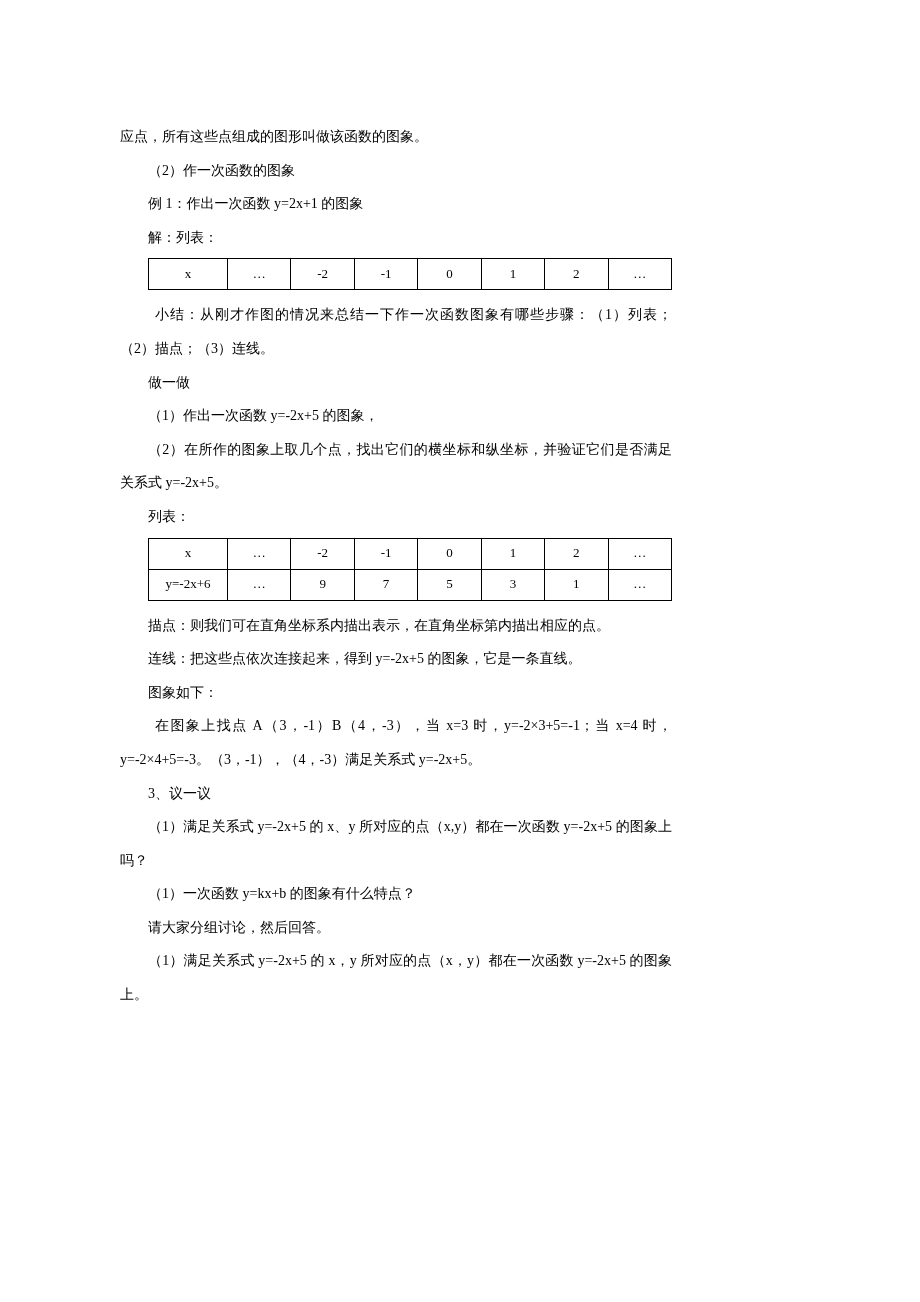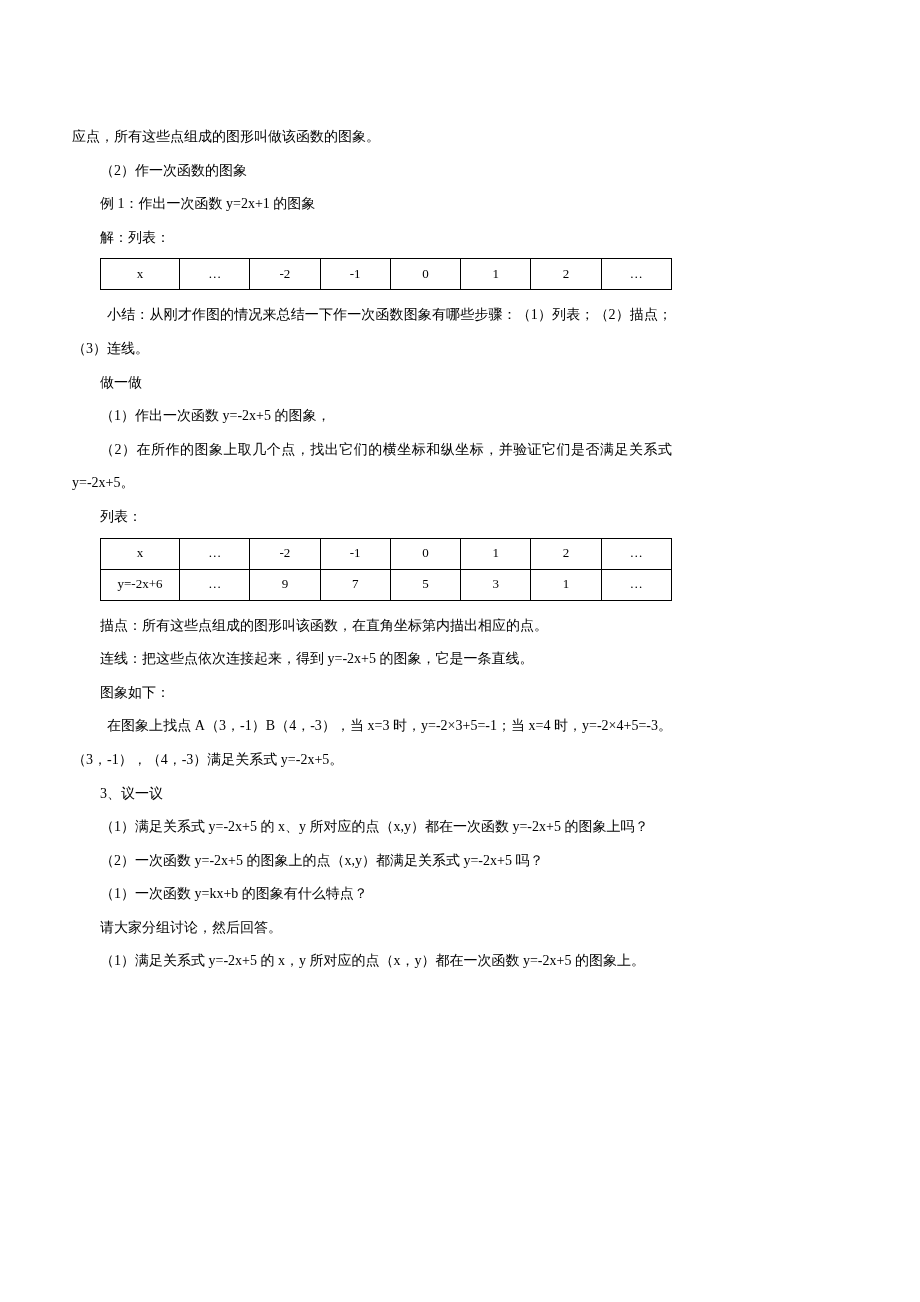--- a/index.html
+++ b/index.html
@@ -7,21 +7,21 @@
     padding: 0;
     background: #ffffff;
     font-family: "SimSun", "宋体", serif;
     font-size: 14px;
     color: #000000;
     line-height: 2.4;
   }
   .page {
     width: 792px;
     min-height: 1302px;
-    padding: 120px 120px 120px 72px;
+    padding: 120px 120px 120px 120px;
     box-sizing: border-box;
   }
   p {
     margin: 0;
     text-align: justify;
   }
   .indent {
     text-indent: 2em;
   }
   .sub {
@@ -103,24 +103,23 @@
       <td>7</td>
       <td>5</td>
       <td>3</td>
       <td>1</td>
       <td>…</td>
     </tr>
   </tbody>
       </table>
   </div>
 
-  <p class="sub">描点：所有这些点组成的图形叫该函数，在直角坐标第内描出相应的点。</p>
+  <p class="sub">描点：则我们可在直角坐标系内描出表示，在直角坐标第内描出相应的点。</p>
   <p class="sub">连线：把这些点依次连接起来，得到 y=-2x+5 的图象，它是一条直线。</p>
   <p class="sub">图象如下：</p>
   <p style="text-indent:2.5em;">在图象上找点 A（3，-1）B（4，-3），当 x=3 时，y=-2×3+5=-1；当 x=4 时，y=-2×4+5=-3。（3，-1），（4，-3）满足关系式 y=-2x+5。</p>
   <p class="indent">3、议一议</p>
   <p class="sub">（1）满足关系式 y=-2x+5 的 x、y 所对应的点（x,y）都在一次函数 y=-2x+5 的图象上吗？</p>
-  <p class="sub">（2）一次函数 y=-2x+5 的图象上的点（x,y）都满足关系式 y=-2x+5 吗？</p>
   <p class="sub">（1）一次函数 y=kx+b 的图象有什么特点？</p>
   <p class="sub">请大家分组讨论，然后回答。</p>
   <p class="sub">（1）满足关系式 y=-2x+5 的 x，y 所对应的点（x，y）都在一次函数 y=-2x+5 的图象上。</p>
 
 </div>
 
 </body></html>

